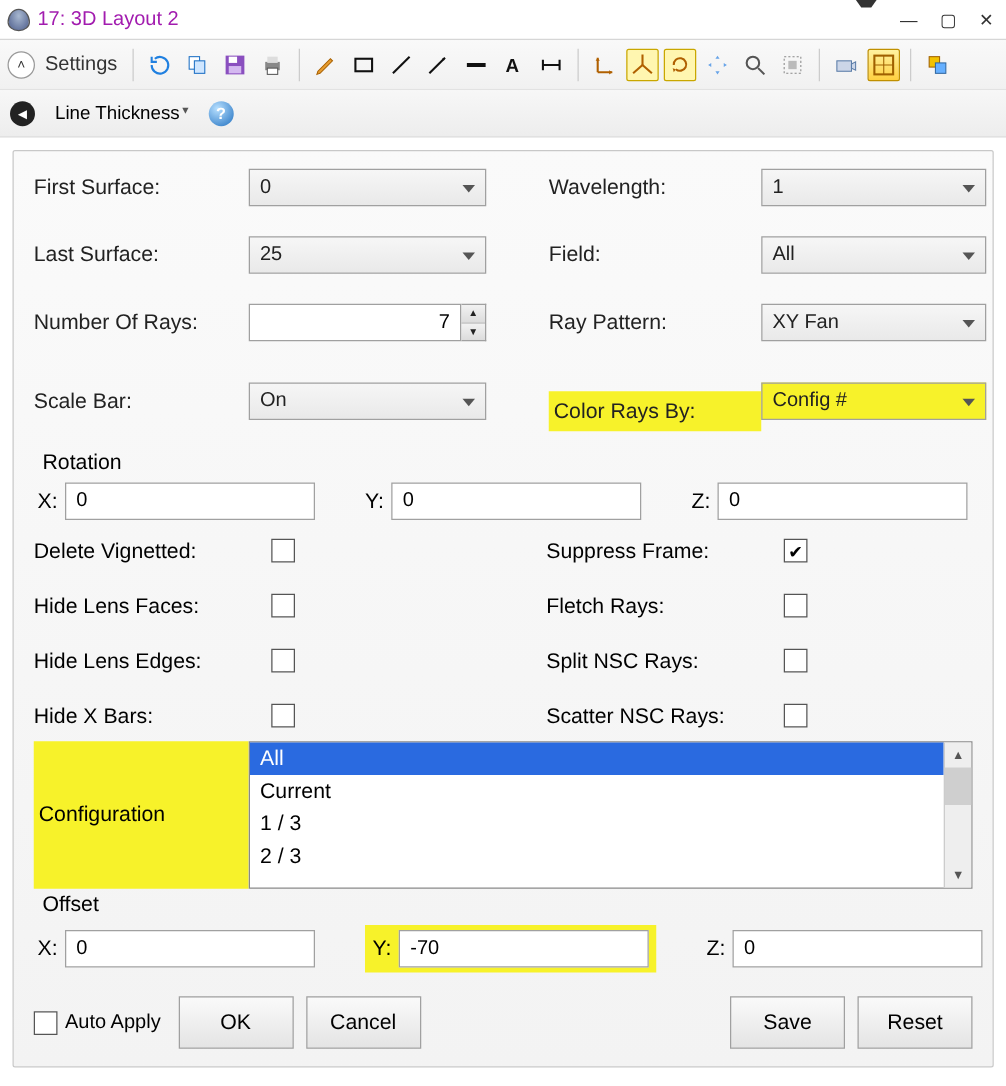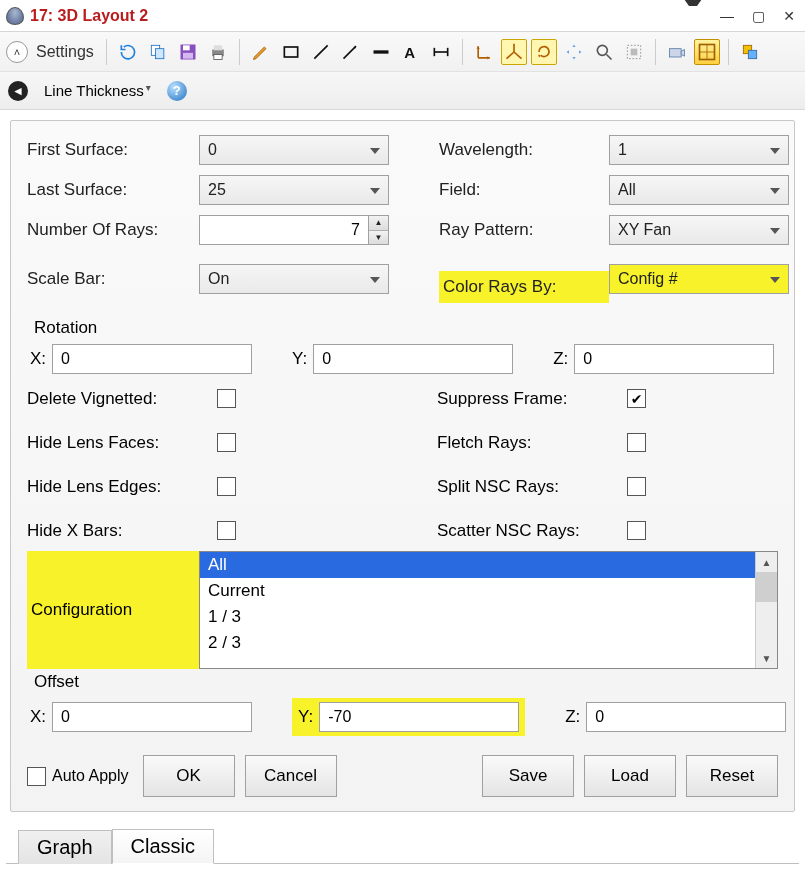--- a/index.html
+++ b/index.html
@@ -1,21 +1,21 @@
 <!DOCTYPE html>
 <html><head>
 <meta charset="utf-8">
 <style>
 * { box-sizing: border-box; margin: 0; padding: 0; font-family: "Segoe UI", Tahoma, sans-serif; }
 body { width: 805px; height: 869px; background: #fff; overflow: hidden; }
 
 
 .titlebar { display: flex; align-items: center; height: 32px; padding: 0 6px; background: #fff; border-bottom: 1px solid #d6d6d6; font-size: 16px; }
 .titlebar .app-icon { width: 18px; height: 18px; margin-right: 6px; background: radial-gradient(ellipse at 50% 30%, #a8b8d0 0, #6878a0 70%); border-radius: 50%/60% 60% 40% 40%; border:1px solid #555; }
-.titlebar .title { flex: 1; color: #b91c1c; font-weight: bold; }
+.titlebar .title { flex: 1; color: #a21caf; }
 .titlebar .winbtns { display: flex; gap: 10px; align-items: center; font-size: 14px; }
 .titlebar .winbtns span { cursor: default; color: #333; padding: 2px 4px; }
 .titlebar .winbtns .tri { width:0; height:0; border-left:5px solid transparent; border-right:5px solid transparent; border-top:7px solid #333; }
 
 
 .toolbar { display: flex; align-items: center; height: 40px; padding: 2px 6px; background: linear-gradient(#f9f9f9,#f1f1f1); border-bottom: 1px solid #e2e2e2; gap: 4px; }
 .toolbar .collapse { width: 22px; height: 22px; border:1px solid #999; border-radius: 50%; display:flex; align-items:center; justify-content:center; font-size:11px; color:#333; background:#fff; }
 .toolbar .label { font-size: 16px; color:#333; margin: 0 4px; }
 .toolbar .sep { width:1px; height:26px; background:#ccc; margin:0 4px; }
 .tbtn { width: 26px; height:26px; display:inline-flex; align-items:center; justify-content:center; border:1px solid transparent; border-radius:2px; background:transparent; }
@@ -25,21 +25,21 @@
 
 .toolbar2 { display:flex; align-items:center; height:38px; padding:2px 8px; background:linear-gradient(#f7f7f7,#ededed); border-bottom:1px solid #d9d9d9; gap:8px; font-size:15px; }
 .toolbar2 .circle-icon { width:20px; height:20px; border-radius:50%; background:#222; display:flex; align-items:center; justify-content:center; color:#fff; font-size:12px; font-weight:bold; }
 .toolbar2 .dropdown { display:flex; align-items:flex-start; cursor:default; }
 .toolbar2 .dropdown::after { content:"▾"; font-size:10px; margin-left:2px; color:#555; }
 .toolbar2 .help { width:20px; height:20px; border-radius:50%; background:radial-gradient(circle at 35% 30%,#b8e0ff,#2070c0); color:#fff; font-size:13px; font-weight:bold; display:flex; align-items:center; justify-content:center; }
 
 
 .panel-outer { padding:10px; }
 .panel { border:1px solid #c8c8c8; background:linear-gradient(#fafafa,#f3f3f3); border-radius:2px; padding:14px 16px 14px 16px; }
-.grid { display:grid; grid-template-columns: 172px 190px 50px 170px 180px; row-gap:10px; align-items:center; font-size:17px; color:#222; }
+.grid { display:grid; grid-template-columns: 172px 190px 50px 170px 180px; row-gap:24px; align-items:center; font-size:17px; color:#222; }
 .lbl { white-space:nowrap; }
 .combo, .txtin { height:30px; border:1px solid #a0a0a0; background:linear-gradient(#f6f6f6,#e9e9e9); font-size:16px; padding:0 8px; display:flex; align-items:center; position:relative; }
 .combo::after { content:""; position:absolute; right:8px; top:12px; border-left:5px solid transparent; border-right:5px solid transparent; border-top:6px solid #555; }
 .txtin { background:#fff; }
 .txtin input { border:none; outline:none; width:100%; font-size:16px; background:transparent; }
 .spinner { display:flex; }
 .spinner .txtin { flex:1; text-align:right; }
 .spinner .txtin input { text-align:right; }
 .spinner .spin-btns { display:flex; flex-direction:column; width:20px; border:1px solid #a0a0a0; border-left:none; }
 .spinner .spin-btns div { flex:1; background:linear-gradient(#f2f2f2,#dcdcdc); display:flex; align-items:center; justify-content:center; font-size:8px; }
@@ -389,21 +389,20 @@
 
     <div class="btnrow">
       <div class="left">
         <span class="chk"></span>
         <span>Auto Apply</span>
       </div>
       <div class="bigbtn">OK</div>
       <div class="bigbtn">Cancel</div>
       <div class="spacer"></div>
       <div class="bigbtn">Save</div>
-      <div class="bigbtn">Load</div>
       <div class="bigbtn">Reset</div>
     </div>
 
   </div>
 </div>
 
 <div class="bottom-tabs">
   <div class="tab-strip">
     <div class="tab">Graph</div>
     <div class="tab active">Classic</div>

